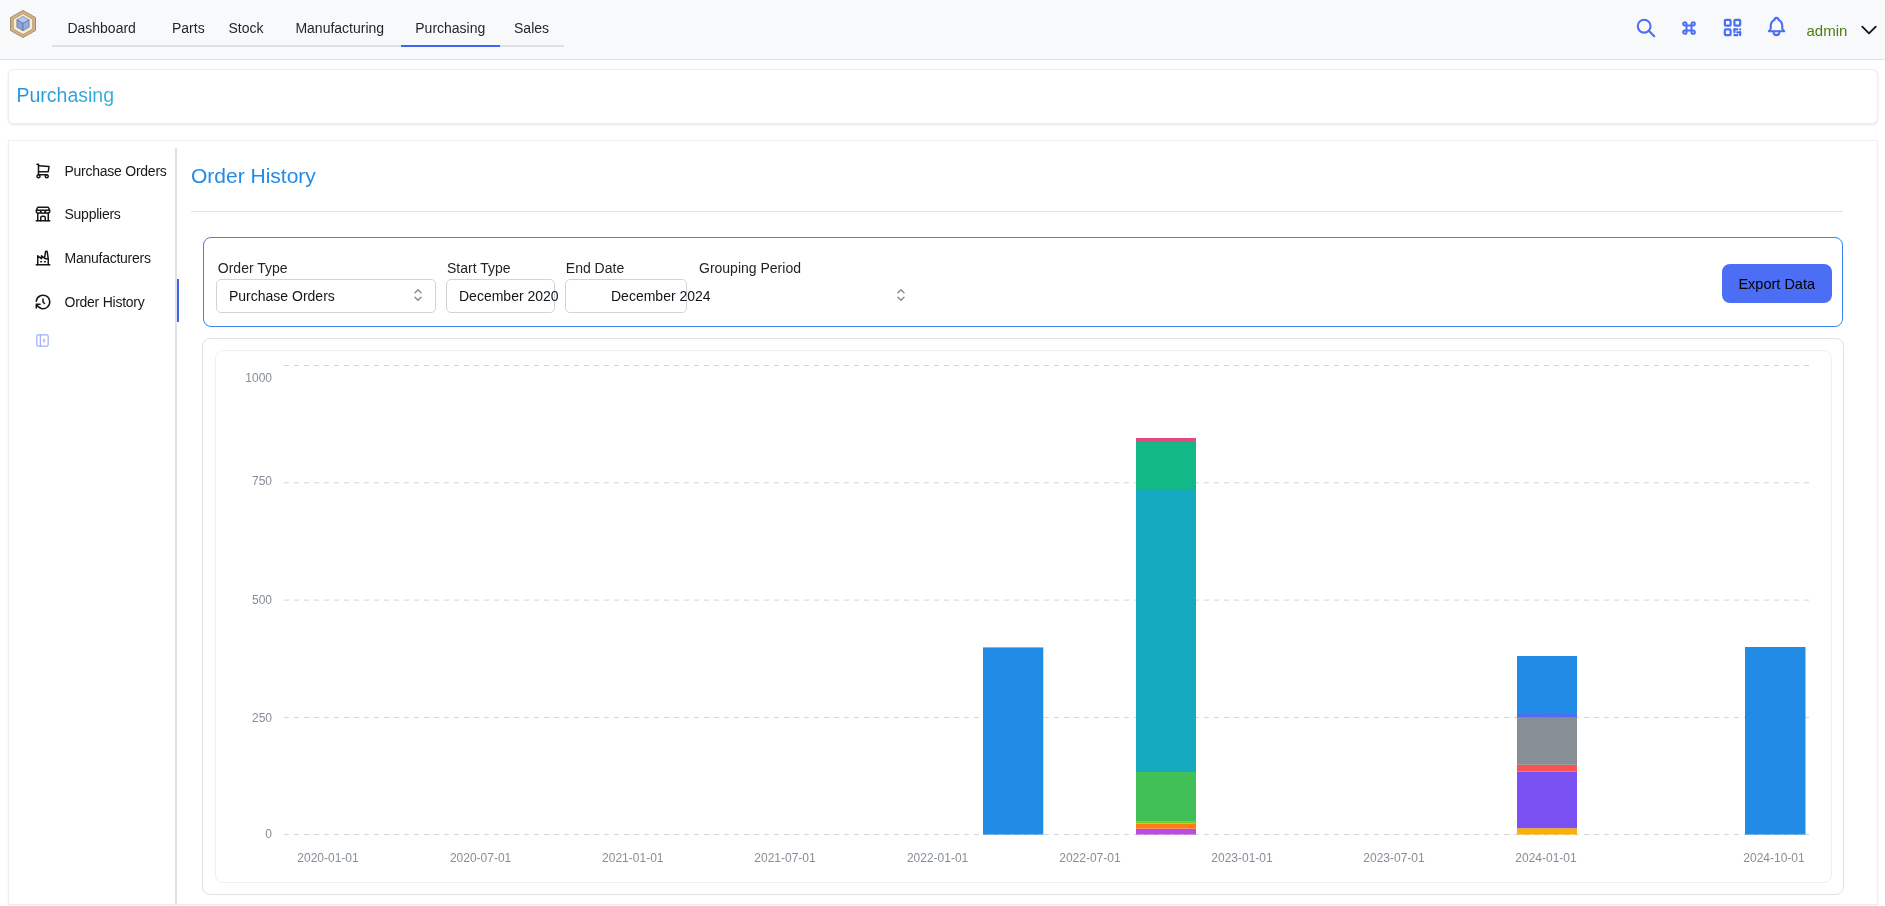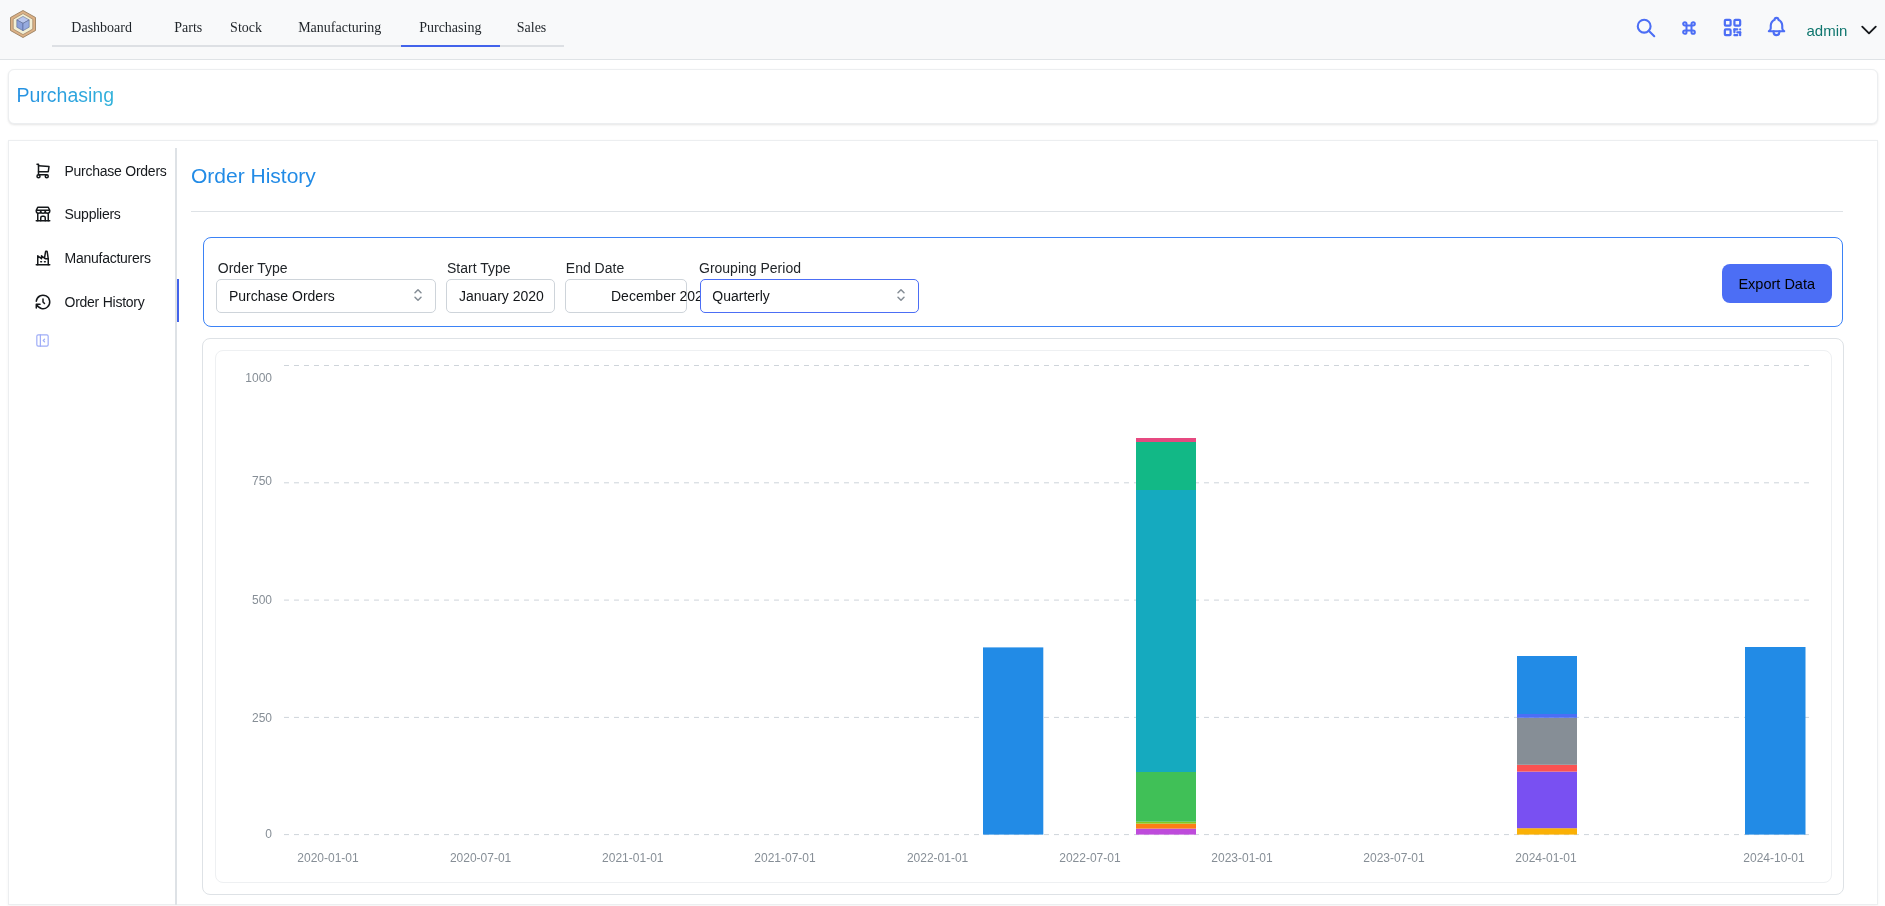--- a/index.html
+++ b/index.html
@@ -2,25 +2,25 @@
 <html><head>
 <meta charset="utf-8">
 <style>
 * { margin:0; padding:0; box-sizing:border-box; }
 html,body { width:1885px; height:906px; font-family:"Liberation Sans", sans-serif; background:#ffffff; overflow:hidden; }
 .abs { position:absolute; }
 #page { position:relative; width:1885px; height:906px; }
 
 
 #navbar { position:absolute; left:0; top:0; width:1885px; height:59.5px; background:#f8f9fa; border-bottom:1.5px solid #dfe3e6; }
-.tab { position:absolute; top:8px; height:39px; display:flex; align-items:center; justify-content:center; font-size:14px; color:#1f2429;font-family:Liberation Serif, serif; }
+.tab { position:absolute; top:8px; height:39px; display:flex; align-items:center; justify-content:center; font-size:14px; color:#1f2429; }
 #tabsline { position:absolute; left:52px; top:44.5px; width:511.5px; height:2.6px; background:#dde0e4; }
 #tabindic { position:absolute; left:401px; top:44.5px; width:98.6px; height:2.6px; background:#4263eb; }
 .navicon { position:absolute; }
-#admin { position:absolute; left:1806.5px; top:22px; font-size:15px; color:#0f766e; }
+#admin { position:absolute; left:1806.5px; top:22px; font-size:15px; color:#4d7c0f; }
 
 
 #headercard { position:absolute; left:7.5px; top:69px; width:1870px; height:55px; background:#fff; border:1px solid #eceef0; border-radius:6px; box-shadow:0 1px 3px rgba(0,0,0,0.06),0 1px 2px rgba(0,0,0,0.05); }
 #pagetitle { position:absolute; left:8px; top:13.5px; font-size:19.5px; background:linear-gradient(90deg,#2490e2,#31b2da); -webkit-background-clip:text; background-clip:text; color:transparent; }
 
 
 #maincard { position:absolute; left:7.5px; top:140px; width:1870px; height:765px; background:#fff; border:1px solid #eceef0; border-radius:0; box-shadow:0 1px 3px rgba(0,0,0,0.05); }
 
 
 .sideitem { position:absolute; left:25px; display:flex; align-items:center; height:44px; }
@@ -140,23 +140,22 @@
 
     <div id="ordertitle">Order History</div>
     <div id="hdivider"></div>
 
     <div id="filtercard">
       <div class="flabel" style="left:13.8px;">Order Type</div>
       <div class="flabel" style="left:243px;">Start Type</div>
       <div class="flabel" style="left:361.8px;">End Date</div>
       <div class="flabel" style="left:495px;">Grouping Period</div>
       <div class="finput" style="left:12px;width:220px;">Purchase Orders</div>
-      <div class="finput" style="left:242px;width:109px;">January 2020</div>
+      <div class="finput" style="left:242px;width:109px;">December 2020</div>
       <div class="finput" style="left:361px;width:122px;padding-left:45px;">December 2024</div>
-      <div class="finput" style="left:496px;width:219px;border:1.7px solid #4c6ef5;padding-left:11.3px;">Quarterly</div>
       <svg class="abs" style="left:205px;top:48.5px" width="18" height="18" viewBox="0 0 24 24" fill="none" stroke="#868e96" stroke-width="2" stroke-linecap="round" stroke-linejoin="round">
         <path d="M8 9l4 -4l4 4"></path>
           <path d="M16 15l-4 4l-4 -4"></path>
       </svg>
       <svg class="abs" style="left:688px;top:48.5px" width="18" height="18" viewBox="0 0 24 24" fill="none" stroke="#868e96" stroke-width="2" stroke-linecap="round" stroke-linejoin="round">
         <path d="M8 9l4 -4l4 4"></path>
           <path d="M16 15l-4 4l-4 -4"></path>
       </svg>
       <div id="exportbtn">Export Data</div>
     </div>

